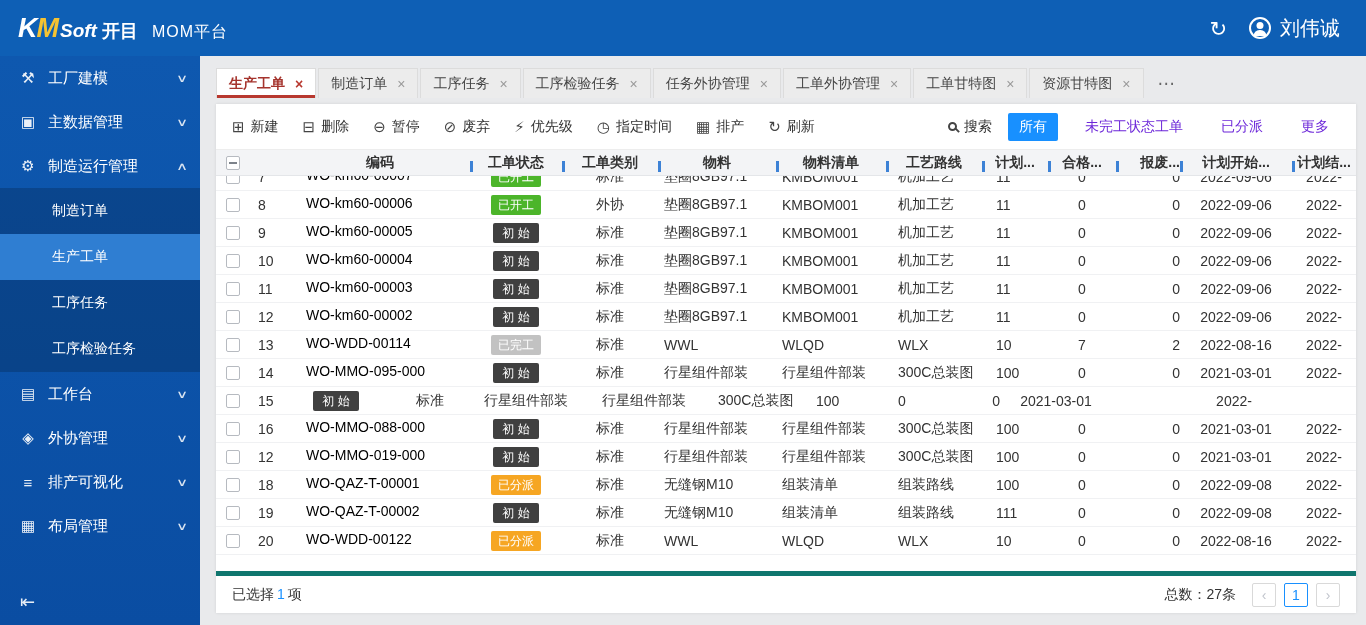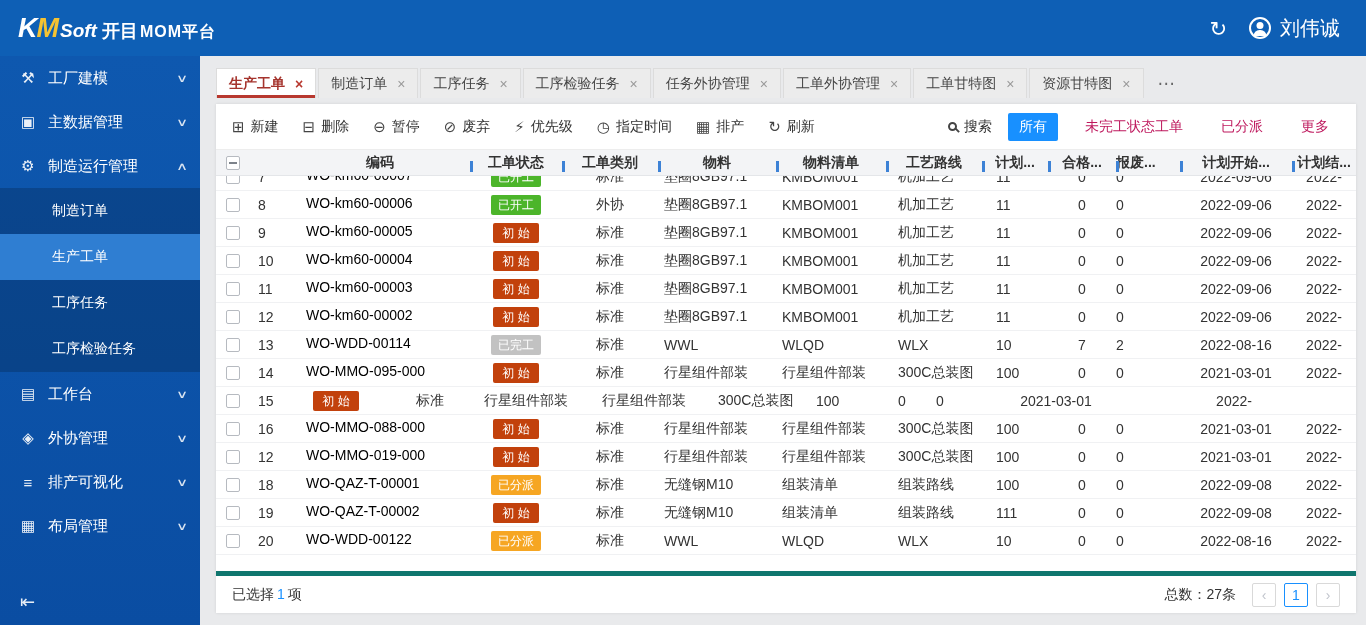--- a/index.html
+++ b/index.html
@@ -9,21 +9,21 @@
 
   
   .topbar { position:absolute; top:0; left:0; right:0; height:56px; background:#0e5fb5;
             display:flex; align-items:center; justify-content:space-between; padding:0 26px 0 18px; color:#fff; }
   .logo { display:flex; align-items:baseline; }
   .logo-km { font-size:27px; font-weight:bold; font-style:italic; letter-spacing:-1px; }
   .logo-km .lk { color:#fff; }
   .logo-km .lm { color:#f5c332; }
   .logo-soft { font-size:19px; font-style:italic; font-weight:bold; margin-left:2px; }
   .logo-cn { font-size:18px; font-weight:bold; margin-left:5px; }
-  .logo-platform { font-size:16px; font-weight:bold; margin-left:2px; letter-spacing:1px; }
+  .logo-platform { font-size:16px; font-weight:normal; margin-left:14px; letter-spacing:1px; }
   .topbar-right { display:flex; align-items:center; gap:22px; }
   .sync-icon { font-size:21px; cursor:pointer; line-height:1; }
   .user { display:flex; align-items:center; gap:9px; cursor:pointer; }
   .avatar { width:22px; height:22px; border:2px solid #fff; border-radius:50%; position:relative; }
   .avatar::before { content:""; position:absolute; top:3px; left:50%; transform:translateX(-50%); width:7px; height:7px; border-radius:50%; background:#fff; }
   .avatar::after { content:""; position:absolute; bottom:1px; left:50%; transform:translateX(-50%); width:13px; height:6px; border-radius:7px 7px 0 0; background:#fff; }
   .username { font-size:20px; }
 
   
   .sidebar { position:absolute; top:56px; left:0; bottom:0; width:200px;
@@ -54,21 +54,21 @@
   
   .toolbar { height:46px; flex-shrink:0; display:flex; align-items:center; padding:0 16px; border-bottom:1px solid #ededed; }
   .toolbar-left { display:flex; align-items:center; }
   .tb-btn { display:flex; align-items:center; gap:6px; font-size:14px; color:#333; margin-right:24px; cursor:pointer; white-space:nowrap; }
   .tb-ico { font-size:15px; color:#444; line-height:1; }
   .toolbar-right { margin-left:auto; display:flex; align-items:center; gap:16px; }
   .search-btn { display:flex; align-items:center; gap:7px; font-size:14px; color:#333; cursor:pointer; }
   .mag { width:9px; height:9px; border:2px solid #444; border-radius:50%; position:relative; display:inline-block; }
   .mag::after { content:""; position:absolute; width:6px; height:2px; background:#444; transform:rotate(45deg); right:-5px; bottom:-2px; }
   .filters { display:flex; align-items:center; gap:16px; }
-  .filter-btn { font-size:14px; color:#be185d; cursor:pointer; padding:5px 11px; border-radius:2px; white-space:nowrap; }
+  .filter-btn { font-size:14px; color:#6d28d9; cursor:pointer; padding:5px 11px; border-radius:2px; white-space:nowrap; }
   .filter-btn.active { background:#1890ff; color:#fff; }
 
   
   .thead { display:flex; height:26px; align-items:center; background:#f3f4f6; border-bottom:1px solid #e4e6e9;
            font-size:14px; color:#333; font-weight:bold; flex-shrink:0; }
   .hcell { text-align:center; position:relative; overflow:hidden; white-space:nowrap; flex-shrink:0; }
   .hcell.tick::before { content:""; position:absolute; left:0; top:7px; width:3px; height:12px; background:#3d82d6; }
   .tbody { flex:1; overflow:hidden; position:relative; }
   .rows { margin-top:-13px; }
   .trow { display:flex; height:28px; align-items:center; font-size:14px; color:#333; border-bottom:1px solid #f0f1f3; background:#fff; }
@@ -84,32 +84,32 @@
   .c-type { width:96px; text-align:center; }
   .c-material { width:118px; }
   .trow .c-material { padding-left:6px; text-align:left; }
   .c-bom { width:110px; }
   .trow .c-bom { padding-left:6px; text-align:left; }
   .c-route { width:96px; }
   .trow .c-route { padding-left:12px; text-align:left; }
   .c-plan { width:66px; }
   .trow .c-plan { padding-left:14px; text-align:left; }
   .c-ok { width:68px; text-align:center; }
-  .c-scrap { width:64px; text-align:left; }
+  .c-scrap { width:64px; text-align:right; }
   .c-start { width:112px; text-align:center; }
   .c-end { flex:1; min-width:0; text-align:center; }
 
   .checkbox { width:14px; height:14px; border:1px solid #b6bac0; border-radius:2px; background:#fff; position:relative; cursor:pointer; display:inline-block; }
   .checkbox.indeterminate::after { content:""; position:absolute; left:2px; right:2px; top:5px; height:2px; background:#7d838b; }
 
   .wo-link { color:#000000; text-decoration:none; display:inline-block; max-width:122px; overflow:hidden; white-space:nowrap; cursor:pointer; }
 
   .badge { display:inline-block; min-width:46px; padding:2px 7px; border-radius:2px; font-size:12px; color:#fff; text-align:center; line-height:16px; }
   .badge-started    { background:#4cb52a; }
-  .badge-initial    { background:#c2410c; }
+  .badge-initial    { background:#404040; }
   .badge-finished   { background:#c2c2c2; }
   .badge-dispatched { background:#f6a623; }
 
   
   .card-footer { height:42px; border-top:5px solid #0f766e; display:flex; align-items:center; justify-content:space-between;
                  padding:0 16px; font-size:14px; color:#333; flex-shrink:0; }
   .sel-count { color:#1890ff; margin:0 3px; }
   .pager-area { display:flex; align-items:center; gap:8px; }
   .total { margin-right:8px; }
   .page-btn { width:24px; height:24px; border:1px solid #d9d9d9; border-radius:2px; display:flex; align-items:center; justify-content:center;

